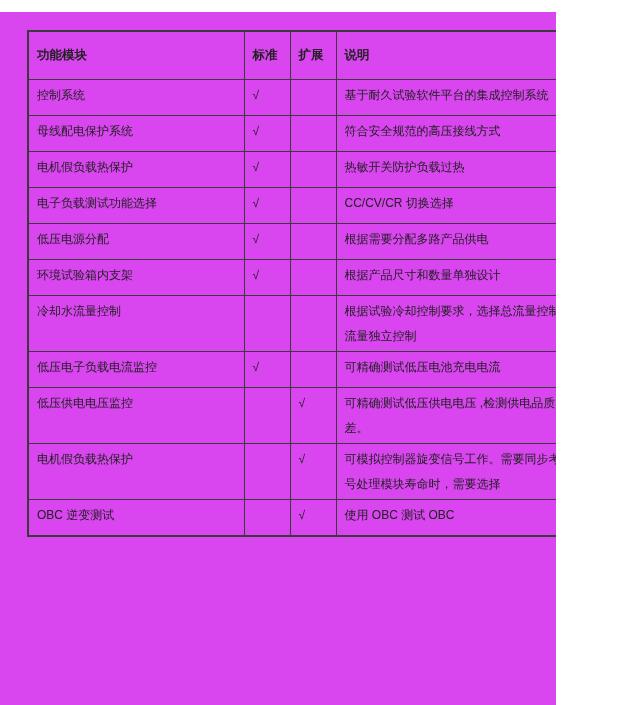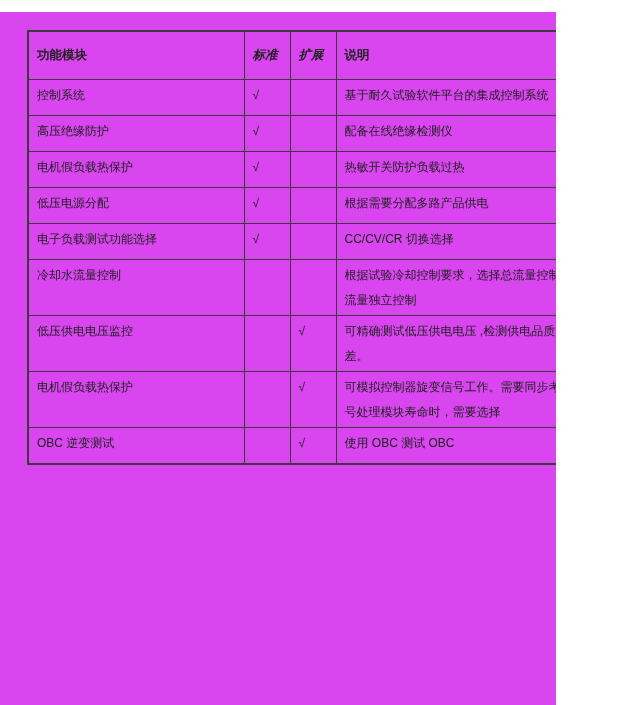--- a/index.html
+++ b/index.html
@@ -42,21 +42,20 @@
     padding: 2px 6px 2px 8px;
   }
   table.spec td {
     height: 30px;
     vertical-align: top;
     line-height: 25px;
     padding: 3px 3px 2px 8px;
   }
   td.c-chk, th.h-chk {
     padding-left: 10px;
-    font-style: italic;
   }
   td.c-mod {
     padding-right: 6px;
   }
   col.w-mod  { width: 216px; }
   col.w-std  { width: 46px; }
   col.w-ext  { width: 46px; }
   col.w-desc { width: 283px; }
 </style>
 </head>
@@ -79,48 +78,60 @@
       </tr>
     </thead>
     <tbody>
         <tr>
           <td class="c-mod">控制系统</td>
           <td class="c-chk">√</td>
           <td class="c-chk"></td>
           <td class="c-desc">基于耐久试验软件平台的集成控制系统</td>
         </tr>
         <tr>
-          <td class="c-mod">高压绝缘防护</td>
+          <td class="c-mod">母线配电保护系统</td>
           <td class="c-chk">√</td>
           <td class="c-chk"></td>
-          <td class="c-desc">配备在线绝缘检测仪</td>
+          <td class="c-desc">符合安全规范的高压接线方式</td>
         </tr>
         <tr>
           <td class="c-mod">电机假负载热保护</td>
           <td class="c-chk">√</td>
           <td class="c-chk"></td>
           <td class="c-desc">热敏开关防护负载过热</td>
         </tr>
         <tr>
+          <td class="c-mod">电子负载测试功能选择</td>
+          <td class="c-chk">√</td>
+          <td class="c-chk"></td>
+          <td class="c-desc">CC/CV/CR 切换选择</td>
+        </tr>
+        <tr>
           <td class="c-mod">低压电源分配</td>
           <td class="c-chk">√</td>
           <td class="c-chk"></td>
           <td class="c-desc">根据需要分配多路产品供电</td>
         </tr>
         <tr>
-          <td class="c-mod">电子负载测试功能选择</td>
+          <td class="c-mod">环境试验箱内支架</td>
           <td class="c-chk">√</td>
           <td class="c-chk"></td>
-          <td class="c-desc">CC/CV/CR 切换选择</td>
+          <td class="c-desc">根据产品尺寸和数量单独设计</td>
         </tr>
         <tr>
           <td class="c-mod">冷却水流量控制</td>
           <td class="c-chk"></td>
           <td class="c-chk"></td>
           <td class="c-desc">根据试验冷却控制要求，选择总流量控制或是每路流量独立控制</td>
+        </tr>
+        <tr>
+          <td class="c-mod">低压电子负载电流监控</td>
+          <td class="c-chk">√</td>
+          <td class="c-chk"></td>
+          <td class="c-desc">可精确测试低压电池充电电流</td>
         </tr>
         <tr>
           <td class="c-mod">低压供电电压监控</td>
           <td class="c-chk"></td>
           <td class="c-chk">√</td>
           <td class="c-desc">可精确测试低压供电电压 ,检测供电品质是否偏差。</td>
         </tr>
         <tr>
           <td class="c-mod">电机假负载热保护</td>
           <td class="c-chk"></td>

